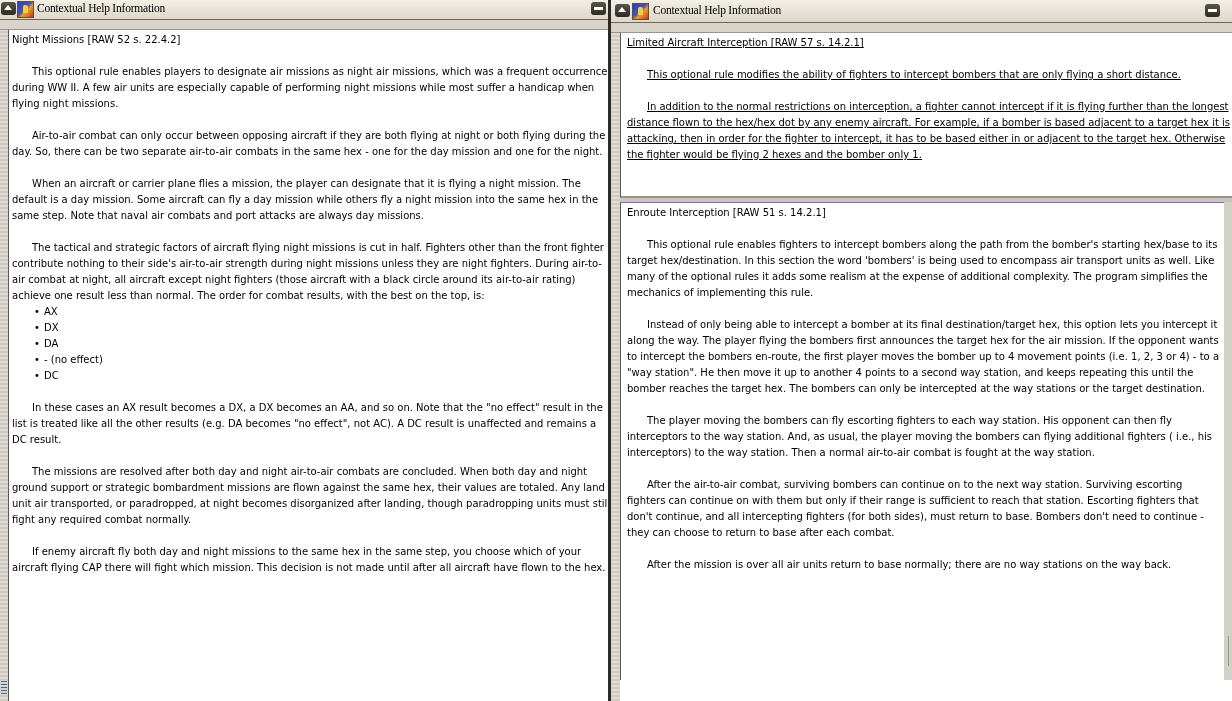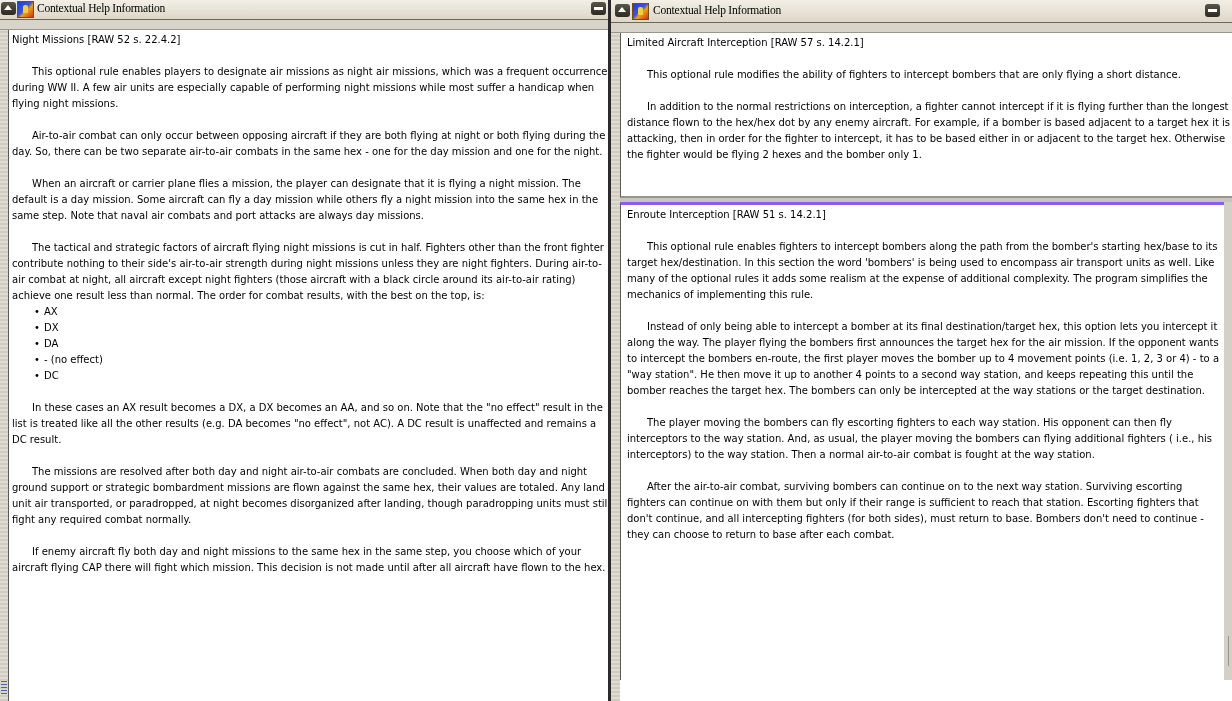--- a/index.html
+++ b/index.html
@@ -53,22 +53,22 @@
     border-bottom:1px solid #9a958a;
   }
   #win-right .frame-band { top:23px; height:9px; }
   .pane {
     position:absolute; background:#ffffff;
     border-left:1px solid #5c5a55;
     font-size:10px; line-height:16px; color:#000;
     box-sizing:border-box; overflow:hidden;
   }
   #pane-night { left:8px; top:30px; width:605px; height:671px; padding:2px 2px 0 3px; }
-  #pane-limited { left:9px; top:33px; width:613px; height:165px; padding:2px 2px 0 6px; border-bottom:2px solid #9a958a; }
-  #pane-enroute { left:9px; top:202px; width:604px; height:478px; padding:2px 2px 0 6px; border-top:3px solid #8b5cf6; }
+  #pane-limited { left:9px; top:33px; width:613px; height:165px; padding:2px 2px 0 6px; border-bottom:2px solid #9a958a;text-decoration:underline; }
+  #pane-enroute { left:9px; top:202px; width:604px; height:478px; padding:2px 2px 0 6px; border-top:1px solid #8b5cf6; }
   .left-rail {
     position:absolute; left:0; top:30px; width:8px; bottom:0;
     background:repeating-linear-gradient(0deg,#cfcbc0 0 2px,#e0dcd2 2px 4px);
   }
   #win-right .left-rail { top:33px; width:9px; }
   .heading { margin:0 0 16px 0; white-space:nowrap; }
   p.para { margin:16px 0 16px 0; text-indent:20px; }
   ul.results { margin:0 0 16px 0; padding:0 0 0 22px; list-style:none; }
   ul.results li { position:relative; padding-left:10px; }
   ul.results li::before { content:"\2022"; position:absolute; left:0; top:0; }
@@ -138,16 +138,17 @@
     <p class="para">This optional rule modifies the ability of fighters to intercept bombers that are only flying a short distance.</p>
     <p class="para">In addition to the normal restrictions on interception, a fighter cannot intercept if it is flying further than the longest distance flown to the hex/hex dot by any enemy aircraft. For example, if a bomber is based adjacent to a target hex it is attacking, then in order for the fighter to intercept, it has to be based either in or adjacent to the target hex. Otherwise the fighter would be flying 2 hexes and the bomber only 1.</p>
   </div>
   <div class="divider-gray"></div>
   <div class="pane" id="pane-enroute">
     <div class="heading">Enroute Interception [RAW 51 s. 14.2.1]</div>
     <p class="para">This optional rule enables fighters to intercept bombers along the path from the bomber's starting hex/base to its target hex/destination.  In this section the word 'bombers' is being used to encompass air transport units as well.  Like many of the optional rules it adds some realism at the expense of additional complexity.  The program simplifies the mechanics of implementing this rule.</p>
     <p class="para">Instead of only being able to intercept a bomber at its final destination/target hex, this option lets you intercept it along the way.  The player flying the bombers first announces the target hex for the air mission.  If the opponent wants to intercept the bombers en-route, the first player moves the bomber up to 4 movement points (i.e.  1, 2, 3 or 4) - to a "way station".  He then move it up to another 4 points to a second way station, and keeps repeating this until the bomber reaches the target hex.  The bombers can only be intercepted at the way stations or the target destination.</p>
     <p class="para">The player moving the bombers can fly escorting fighters to each way station.  His opponent can then fly interceptors to the way station.  And, as usual, the player moving the bombers can flying additional fighters ( i.e., his interceptors) to the way station. Then a normal air-to-air combat is fought at the way station.</p>
     <p class="para">After the air-to-air combat, surviving bombers can continue on to the next way station.  Surviving escorting fighters can continue on with them but only if their range is sufficient to reach that station.  Escorting fighters that don't continue, and all intercepting fighters (for both sides), must return to base.  Bombers don't need to continue - they can choose to return to base after each combat.</p>
+    <p class="para">After the mission is over all air units return to base normally; there are no way stations on the way back.</p>
   </div>
   <div class="bottom-white"></div>
   <div class="right-edge-line"></div>
 </div>
 
 </body></html>

